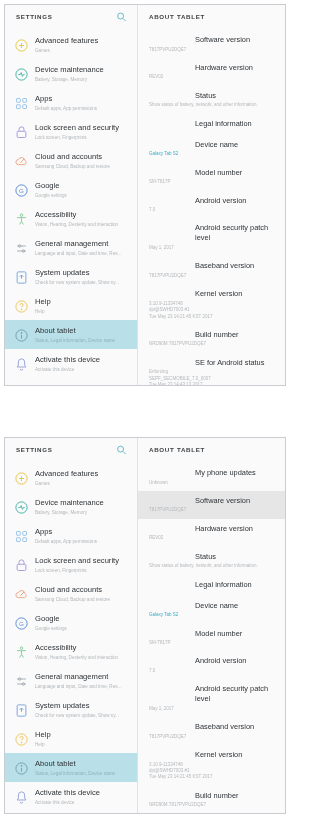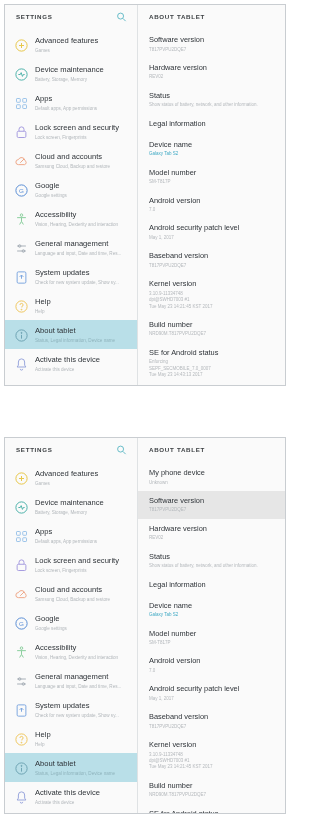--- a/index.html
+++ b/index.html
@@ -97,20 +97,21 @@
   .c-item {
     padding: 5px 8px 5px 11px;
     min-height: 21px;
     cursor: pointer;
   }
   .c-item.hl { background: #e6e6e6; }
   .c-title {
     font-size: 7.4px;
     color: #2e3338;
     line-height: 10px;
+    margin-left: 46px;
   }
   .c-sub {
     font-size: 4.5px;
     color: #b4b8bc;
     line-height: 6.4px;
     margin-top: 1.5px;
     white-space: nowrap;
     overflow: hidden;
     text-overflow: ellipsis;
   }
@@ -513,21 +514,21 @@
               <div class="nav-sub">Activate this device</div>
             </span>
           </div>
           <div class="nav-item"></div>
         </div>
     </div>
     <div class="content">
       <div class="hdr">ABOUT TABLET</div>
       <div class="c-list">
           <div class="c-item">
-            <div class="c-title">My phone device</div>
+            <div class="c-title">My phone updates</div>
             <div class="c-sub" style="white-space: pre-line;">Unknown</div>
           </div>
           <div class="c-item hl">
             <div class="c-title">Software version</div>
             <div class="c-sub" style="white-space: pre-line;">T817PVPU2DQE7</div>
           </div>
           <div class="c-item">
             <div class="c-title">Hardware version</div>
             <div class="c-sub" style="white-space: pre-line;">REV02</div>
           </div>

